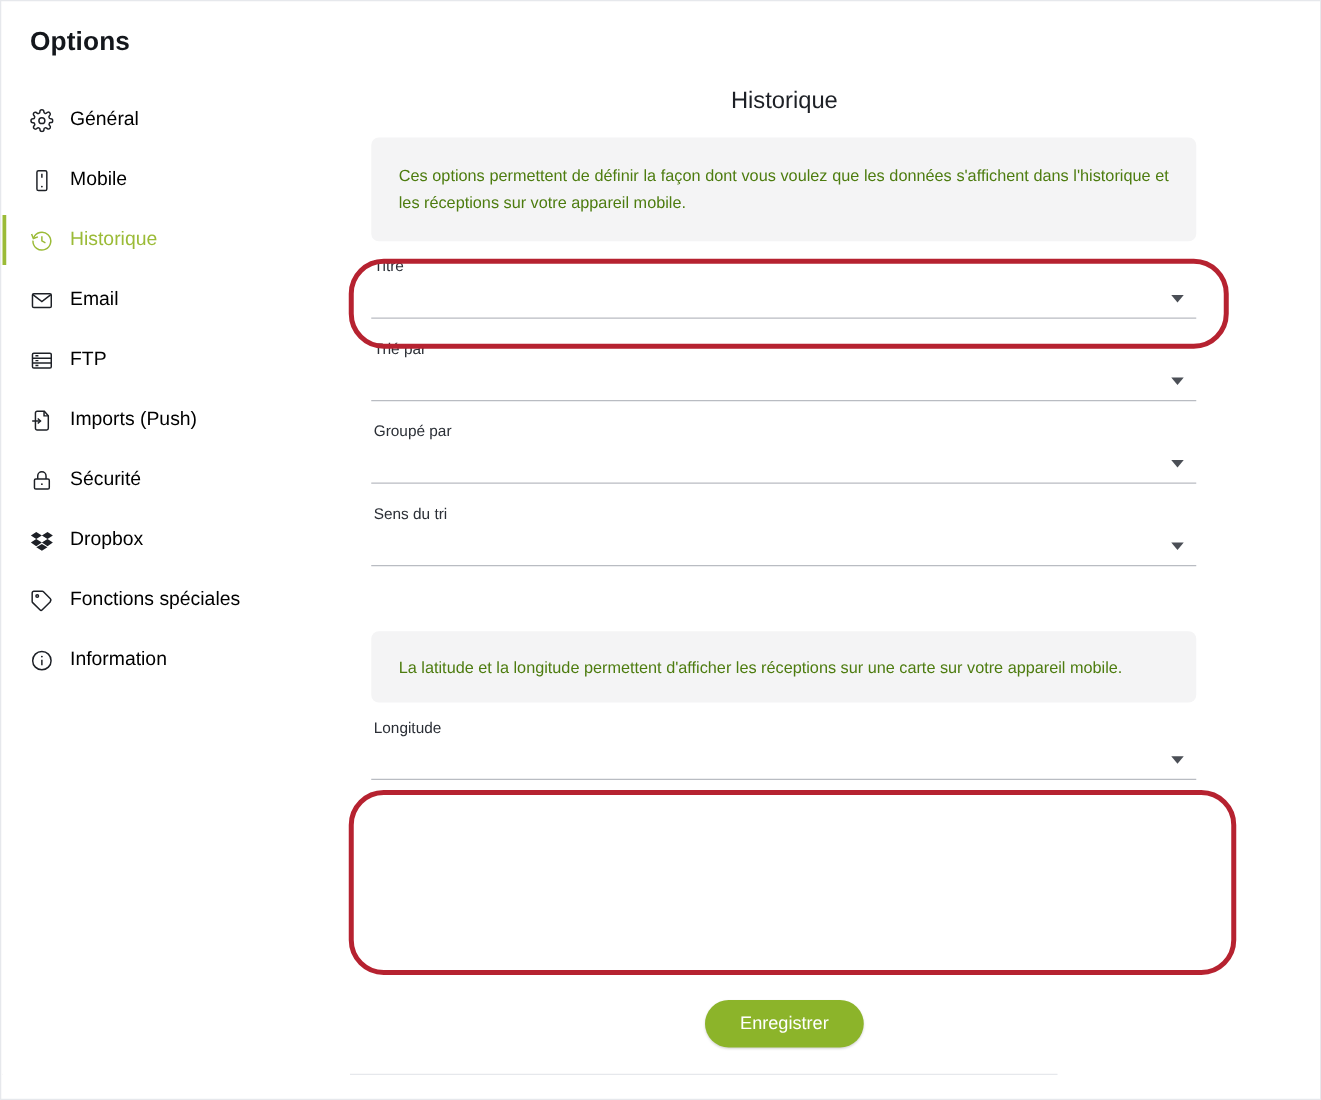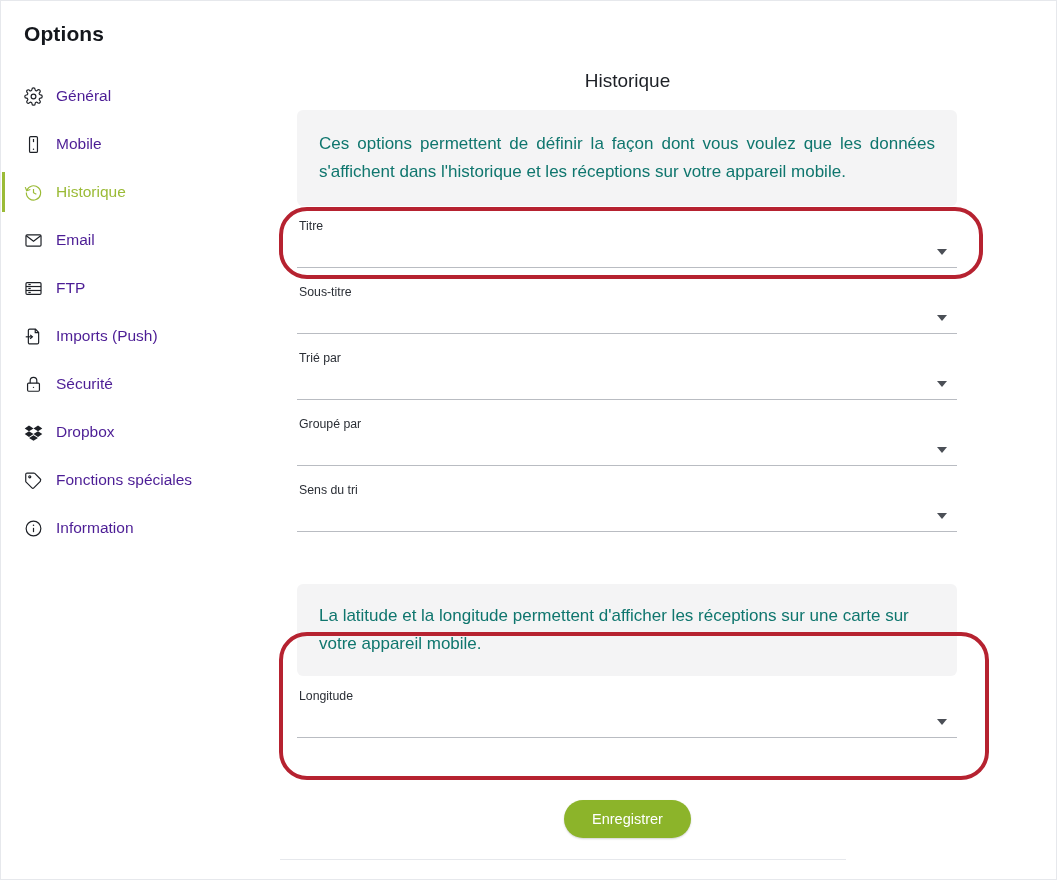--- a/index.html
+++ b/index.html
@@ -55,21 +55,21 @@
     left: 0;
     top: 70px;
     width: 278px;
   }
   .nav-item {
     position: relative;
     display: flex;
     align-items: center;
     height: 48px;
     padding-left: 20px;
-    color: #4c1d95;
+    color: #000000;
     font-size: 15.5px;
     cursor: pointer;
   }
   .nav-item .nav-icon {
     width: 22px;
     height: 22px;
     display: inline-flex;
     align-items: center;
     justify-content: center;
     margin-right: 12px;
@@ -110,23 +110,23 @@
   .content {
     position: absolute;
     left: 17px;
     top: 108px;
     width: 660px;
   }
   .info-box {
     background: #f4f4f5;
     border-radius: 6px;
     padding: 20px 22px;
-    font-size: 17px;
+    font-size: 13px;
     line-height: 1.65;
-    color: #0f766e;
+    color: #4d7c0f;
     text-align: justify;
     box-sizing: border-box;
   }
   .info-box.single {
     padding: 18px 22px;
     text-align: left;
   }
   .field-group { margin-top: 6px; }
   .field {
     position: relative;
@@ -344,27 +344,20 @@
         <div class="field-group">
 
           <div class="field">
             <div class="field-label">Titre</div>
             <div class="field-control">
               <span class="field-value"></span>
               <span class="caret"></span>
             </div>
           </div>
 
-          <div class="field">
-            <div class="field-label">Sous-titre</div>
-            <div class="field-control">
-              <span class="field-value"></span>
-              <span class="caret"></span>
-            </div>
-          </div>
 
           <div class="field">
             <div class="field-label">Trié par</div>
             <div class="field-control">
               <span class="field-value"></span>
               <span class="caret"></span>
             </div>
           </div>
 
           <div class="field">

